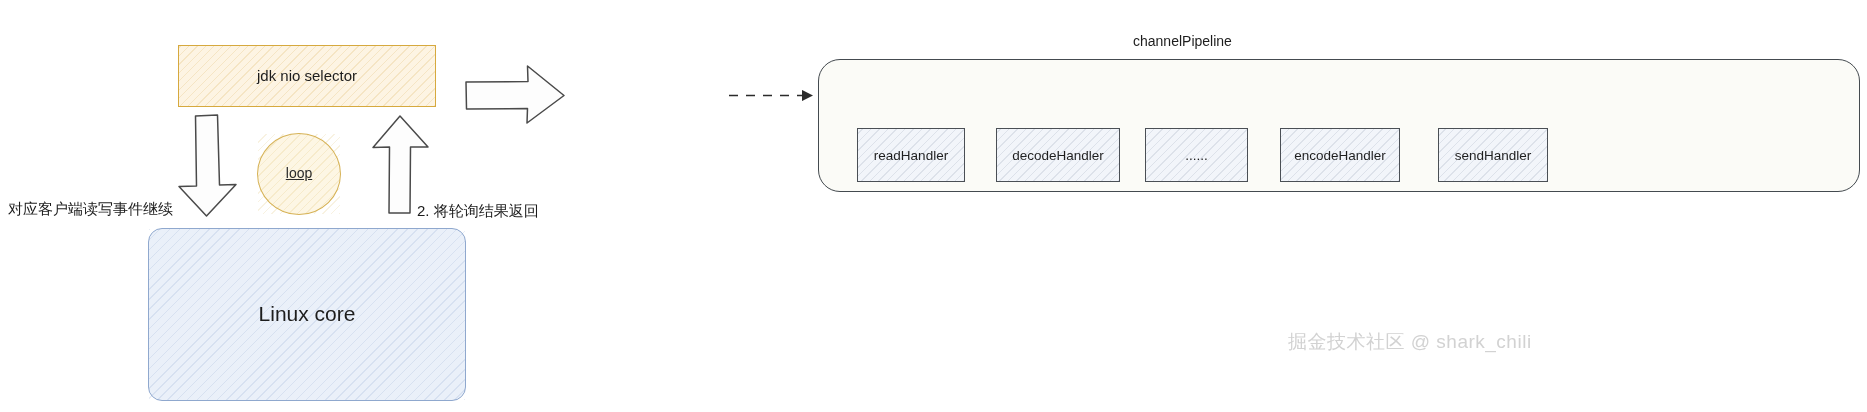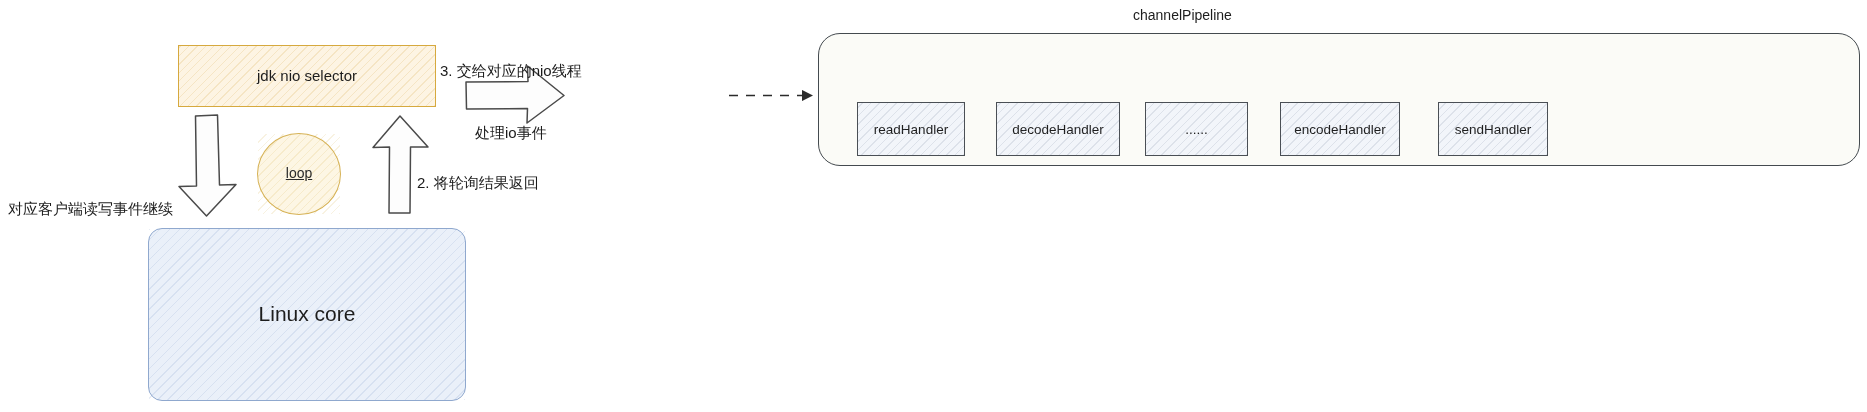--- a/index.html
+++ b/index.html
@@ -12,21 +12,21 @@
     font-family: "Liberation Sans", "DejaVu Sans", sans-serif;
     color: #1f1f1f;
   }
   #canvas {
     position: relative;
     width: 1867px;
     height: 412px;
     background: #ffffff;
     overflow: hidden;
   }
-  .abs { position: absolute; }
+  .abs { position: absolute; margin-top: 26px; }
 
   
   .sketch-box {
     position: absolute;
     box-sizing: border-box;
     display: flex;
     align-items: center;
     justify-content: center;
     text-align: center;
     line-height: 1.25;
@@ -131,21 +131,21 @@
 
   
   .anno {
     position: absolute;
     font-size: 15px;
     color: #1b1b1b;
     line-height: 1.38;
     white-space: pre;
   }
   #anno-1 { left: 8px;   top: 158px; text-align: center; }
-  #anno-2 { left: 417px; top: 132px; }
+  #anno-2 { left: 417px; top: 160px; }
   #anno-3 { left: 440px; top: 20px;  text-align: center; }
 
   
   #watermark {
     left: 1288px; top: 303px;
     font-size: 19px;
     color: #d2d2d2;
     white-space: nowrap;
     letter-spacing: .5px;
   }
@@ -249,19 +249,16 @@
   </div>
 
   <div class="anno" id="anno-1">
     <div>对应客户端读写事件继续</div>
   </div>
 
   <div class="anno" id="anno-2">
     <div>2. 将轮询结果返回</div>
   </div>
 
-  <div class="anno" id="anno-3">
-    <div>3. 交给对应的nio线程</div>
-    <div>处理io事件</div>
-  </div>
-
+
+  <div class="abs" id="watermark">掘金技术社区 @ shark_chili</div>
 
 </div>
 
 </body></html>

